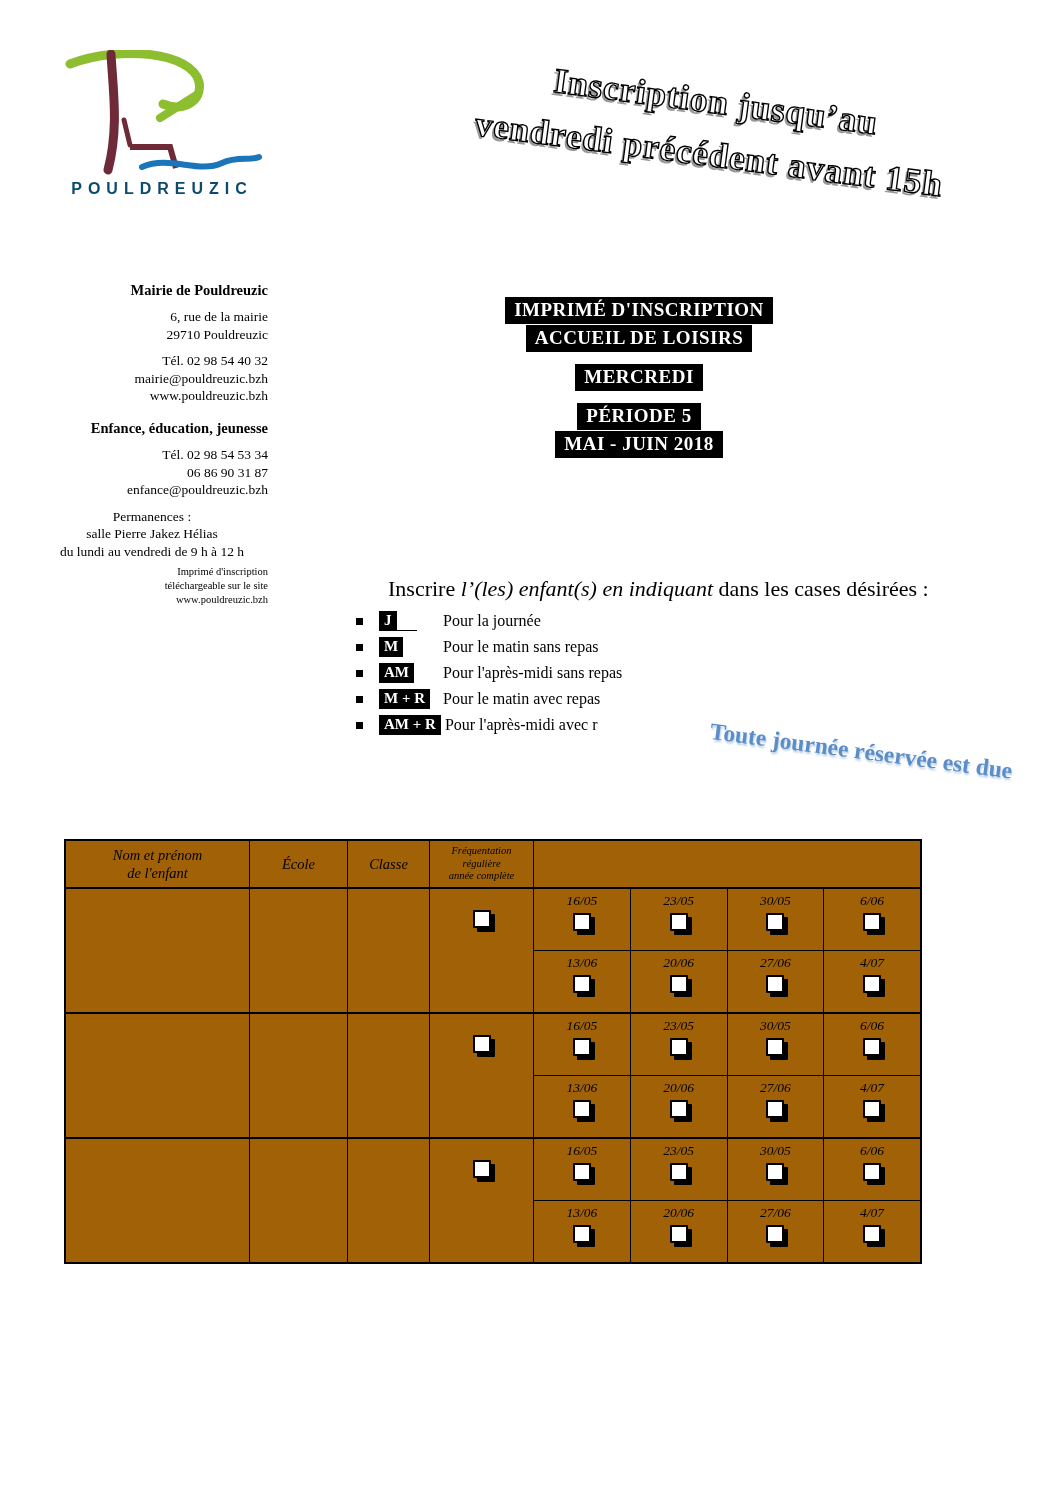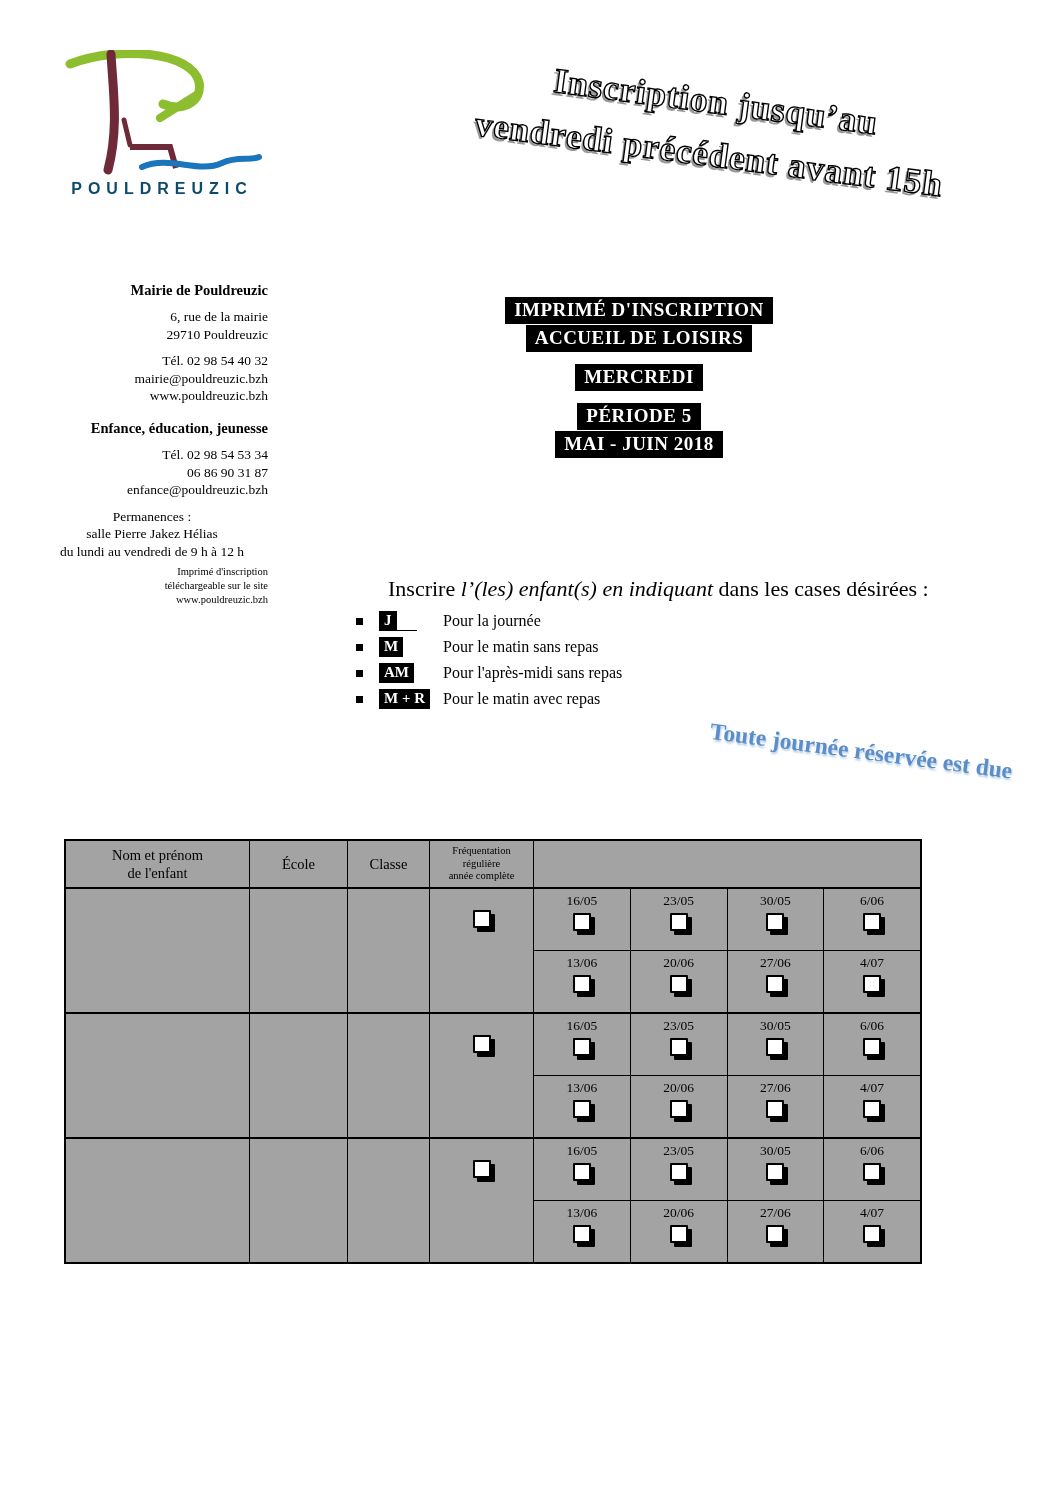--- a/index.html
+++ b/index.html
@@ -55,21 +55,21 @@
   
   .bluenote{
     position:absolute;left:712px;top:718px;width:330px;
     transform:rotate(7.5deg);transform-origin:0 0;
     font-weight:bold;font-size:23.5px;white-space:nowrap;
     text-shadow:1px 2px 2px rgba(130,165,210,0.55);
   }
   
   .tbl{
     position:absolute;left:64px;top:839px;width:858px;
-    border:2.5px solid #000;box-sizing:border-box;background:#a3a3a3;
+    border:2.5px solid #000;box-sizing:border-box;background:#a16207;font-style:italic;
   }
   .hdr{display:flex;height:46px;border-bottom:2px solid #000;}
   .hcell{
     box-sizing:border-box;border-right:1.5px solid #000;
     display:flex;align-items:center;justify-content:center;
     text-align:center;white-space:pre-line;line-height:1.25;
   }
   .c-name{width:184px;font-size:14.5px;}
   .c-school{width:98px;font-size:14.5px;}
   .c-class{width:82px;font-size:14.5px;}
@@ -174,20 +174,27 @@
         </span>
       <span class="ldesc">Pour l'après-midi sans repas</span>
     </div>
     <div class="legend-row">
       <span class="bullet"></span>
       <span class="codewrap">
           <span class="code">M + R</span>
         </span>
       <span class="ldesc">Pour le matin avec repas</span>
     </div>
+    <div class="legend-row">
+      <span class="bullet"></span>
+      <span class="codewrap">
+          <span class="code">AM + R</span>
+        </span>
+      <span class="ldesc">Pour l'après-midi avec r</span>
+    </div>
   </div>
 
   <div class="bluenote" style="color: rgb(91, 142, 201);">Toute journée réservée est due</div>
 
   <div class="tbl">
     <div class="hdr">
       <div class="hcell c-name">Nom et prénom
 de l'enfant</div>
       <div class="hcell c-school">École</div>
       <div class="hcell c-class">Classe</div>

